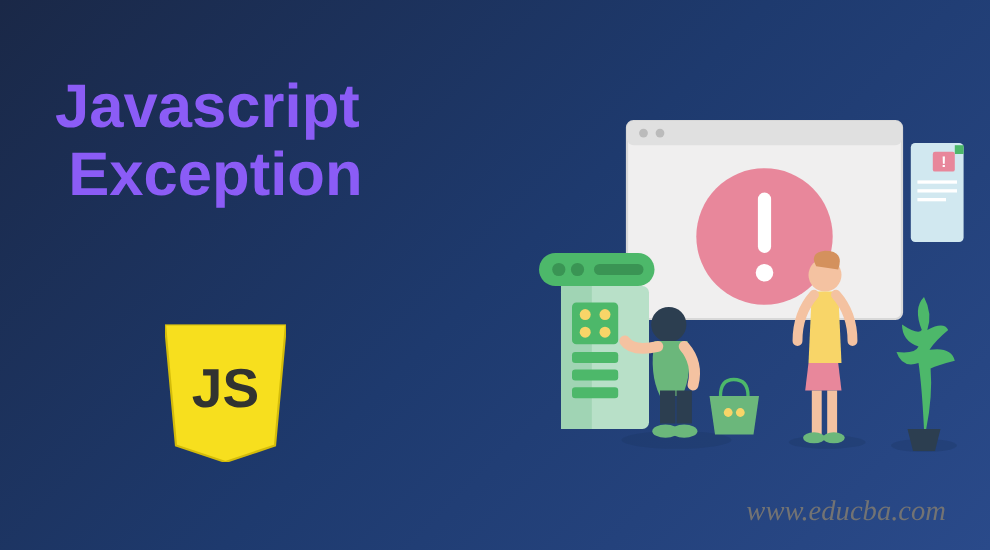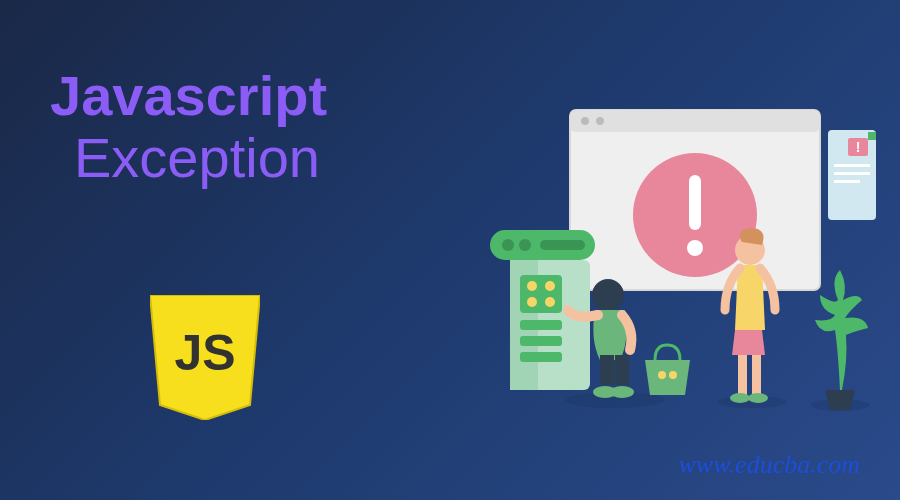--- a/index.html
+++ b/index.html
@@ -27,36 +27,36 @@
       line-height: 1.1;
     }
     .title-thin {
       font-size: 56px;
       font-weight: 300;
       line-height: 1.1;
       margin-left: 60px;
     }
     .title-thin2 {
       font-size: 56px;
-      font-weight: 400;
+      font-weight: 700;
       line-height: 1.1;
-      margin-left: 24px;
+      margin-left: 12px;
     }
     .js-logo {
       position: absolute;
       top: 295px;
       left: 150px;
       width: 110px;
       height: 125px;
     }
     .website {
       position: absolute;
       bottom: 20px;
       right: 40px;
-      color: #1d4ed8;
+      color: #737373;
       font-size: 26px;
       font-style: italic;
       font-family: Georgia, serif;
     }
     .illustration {
       position: absolute;
       top: 100px;
       left: 470px;
       width: 410px;
       height: 320px;

